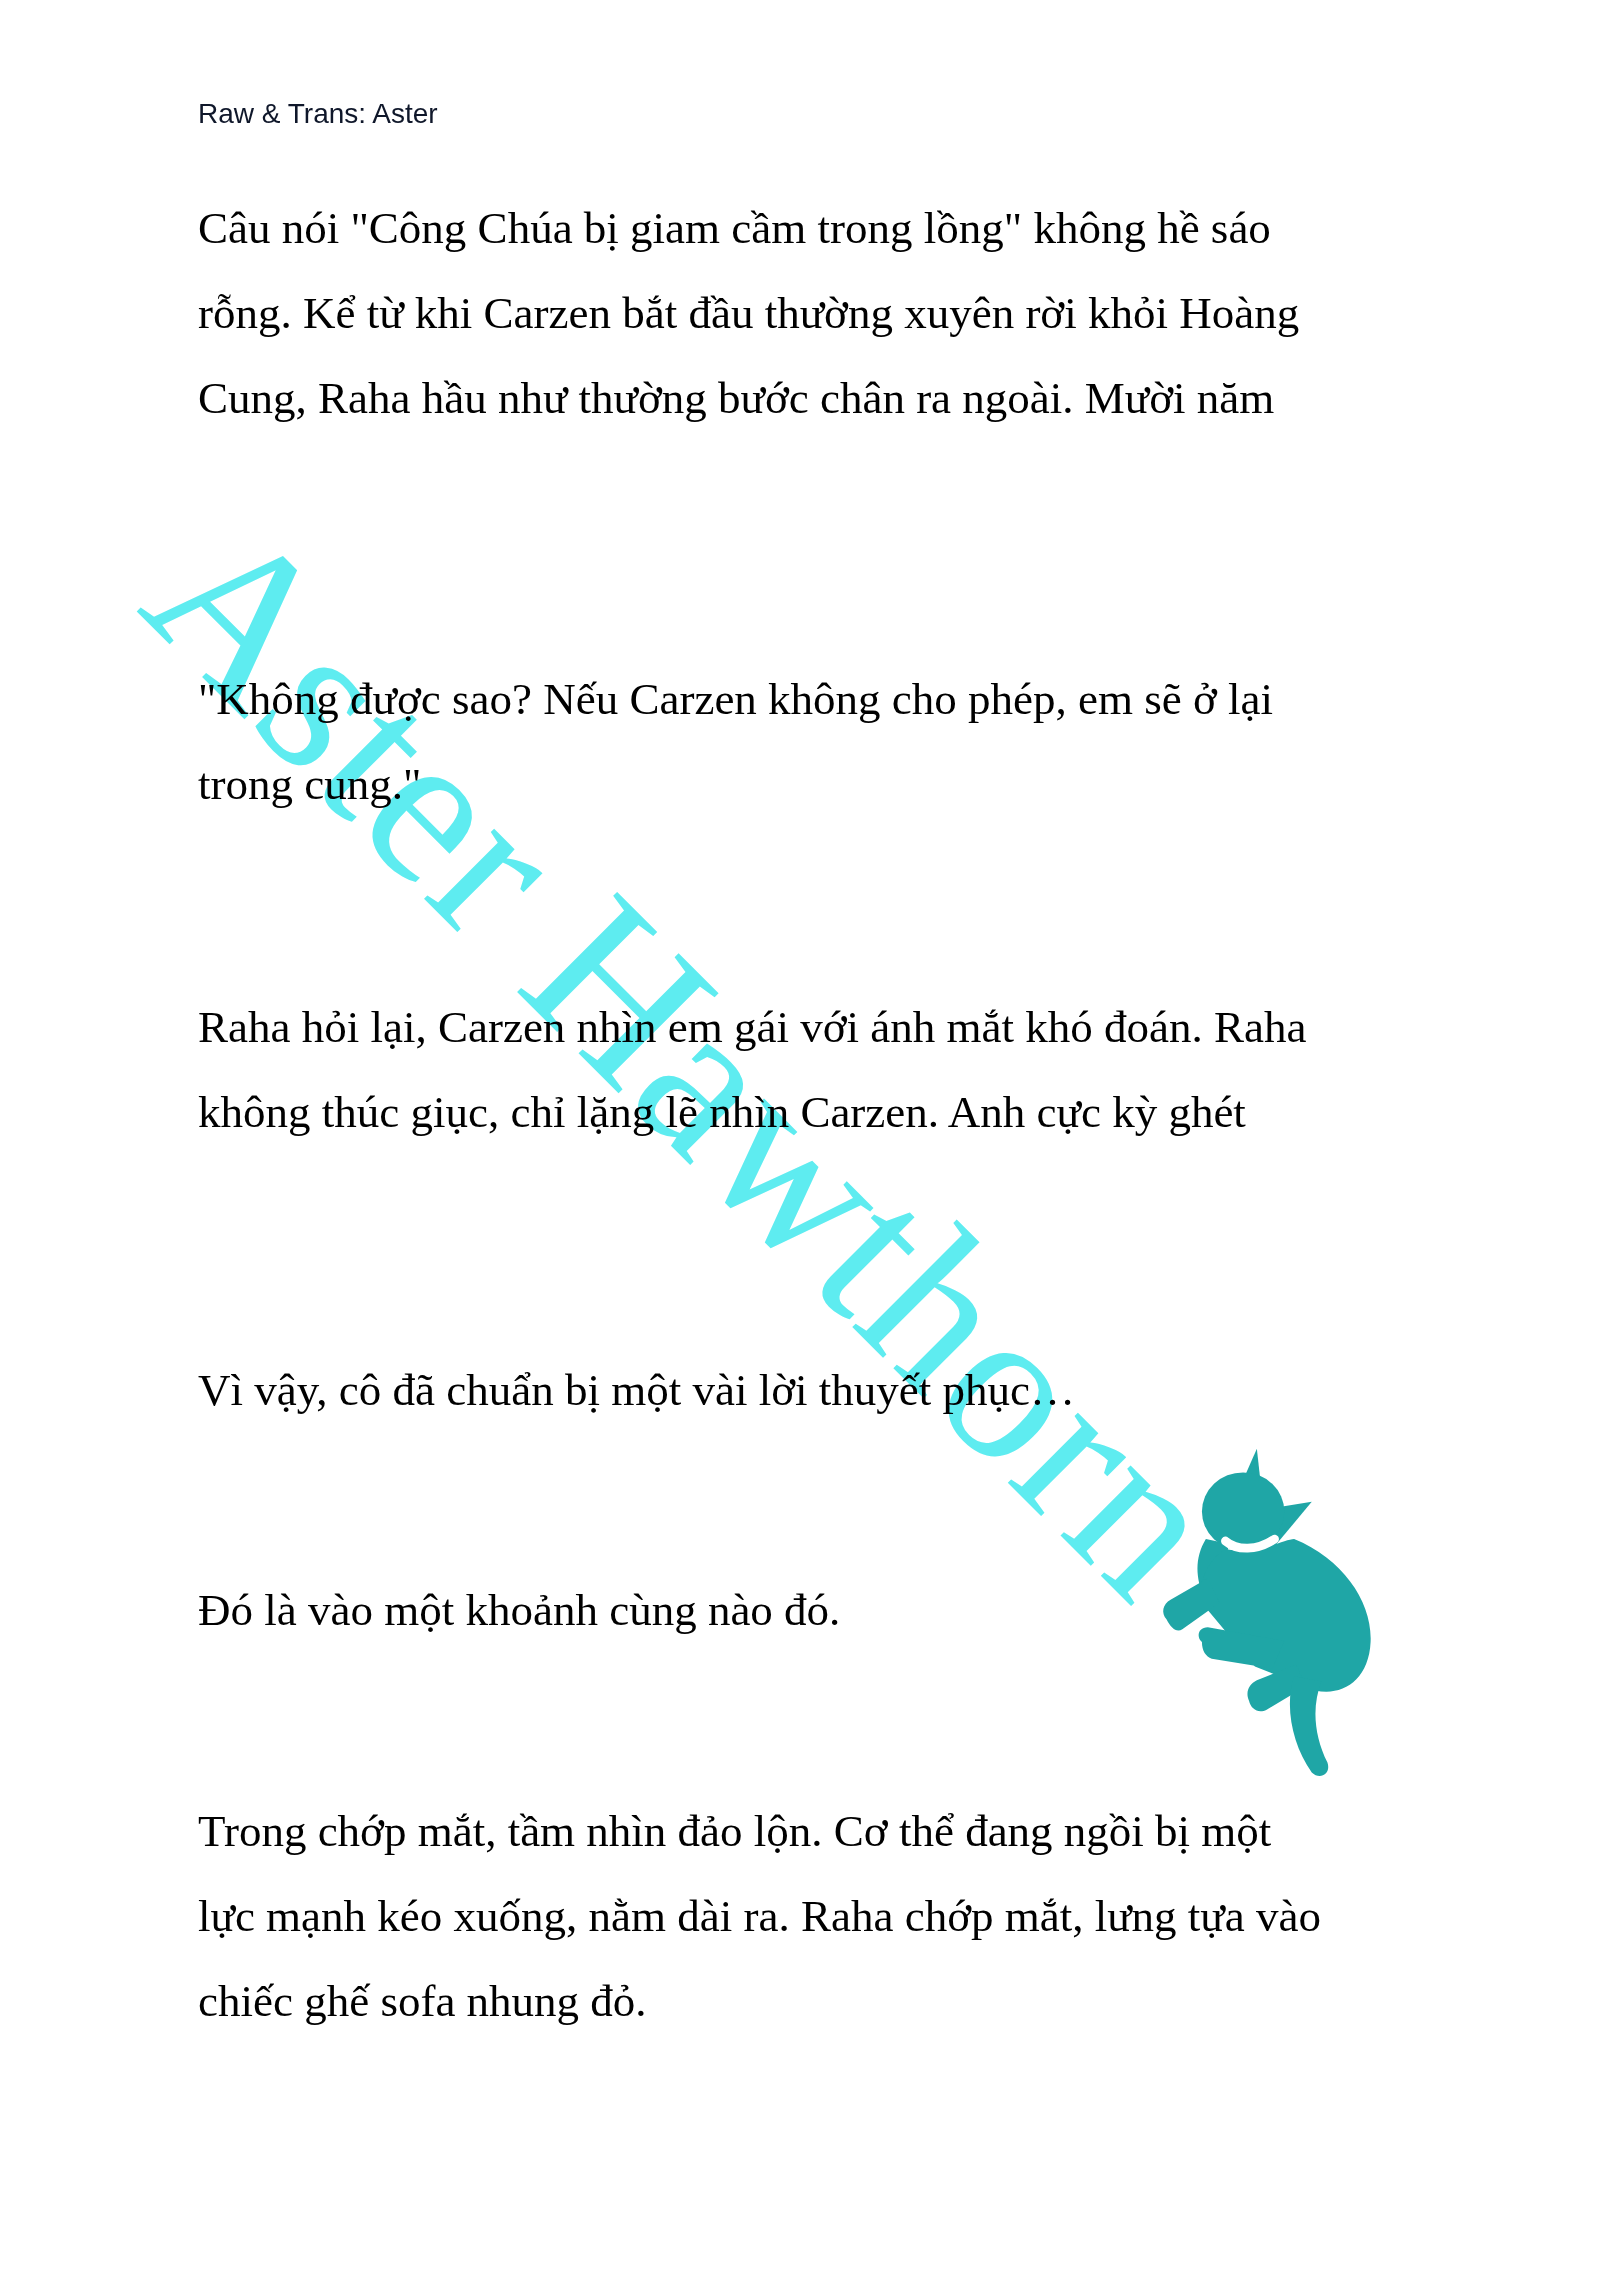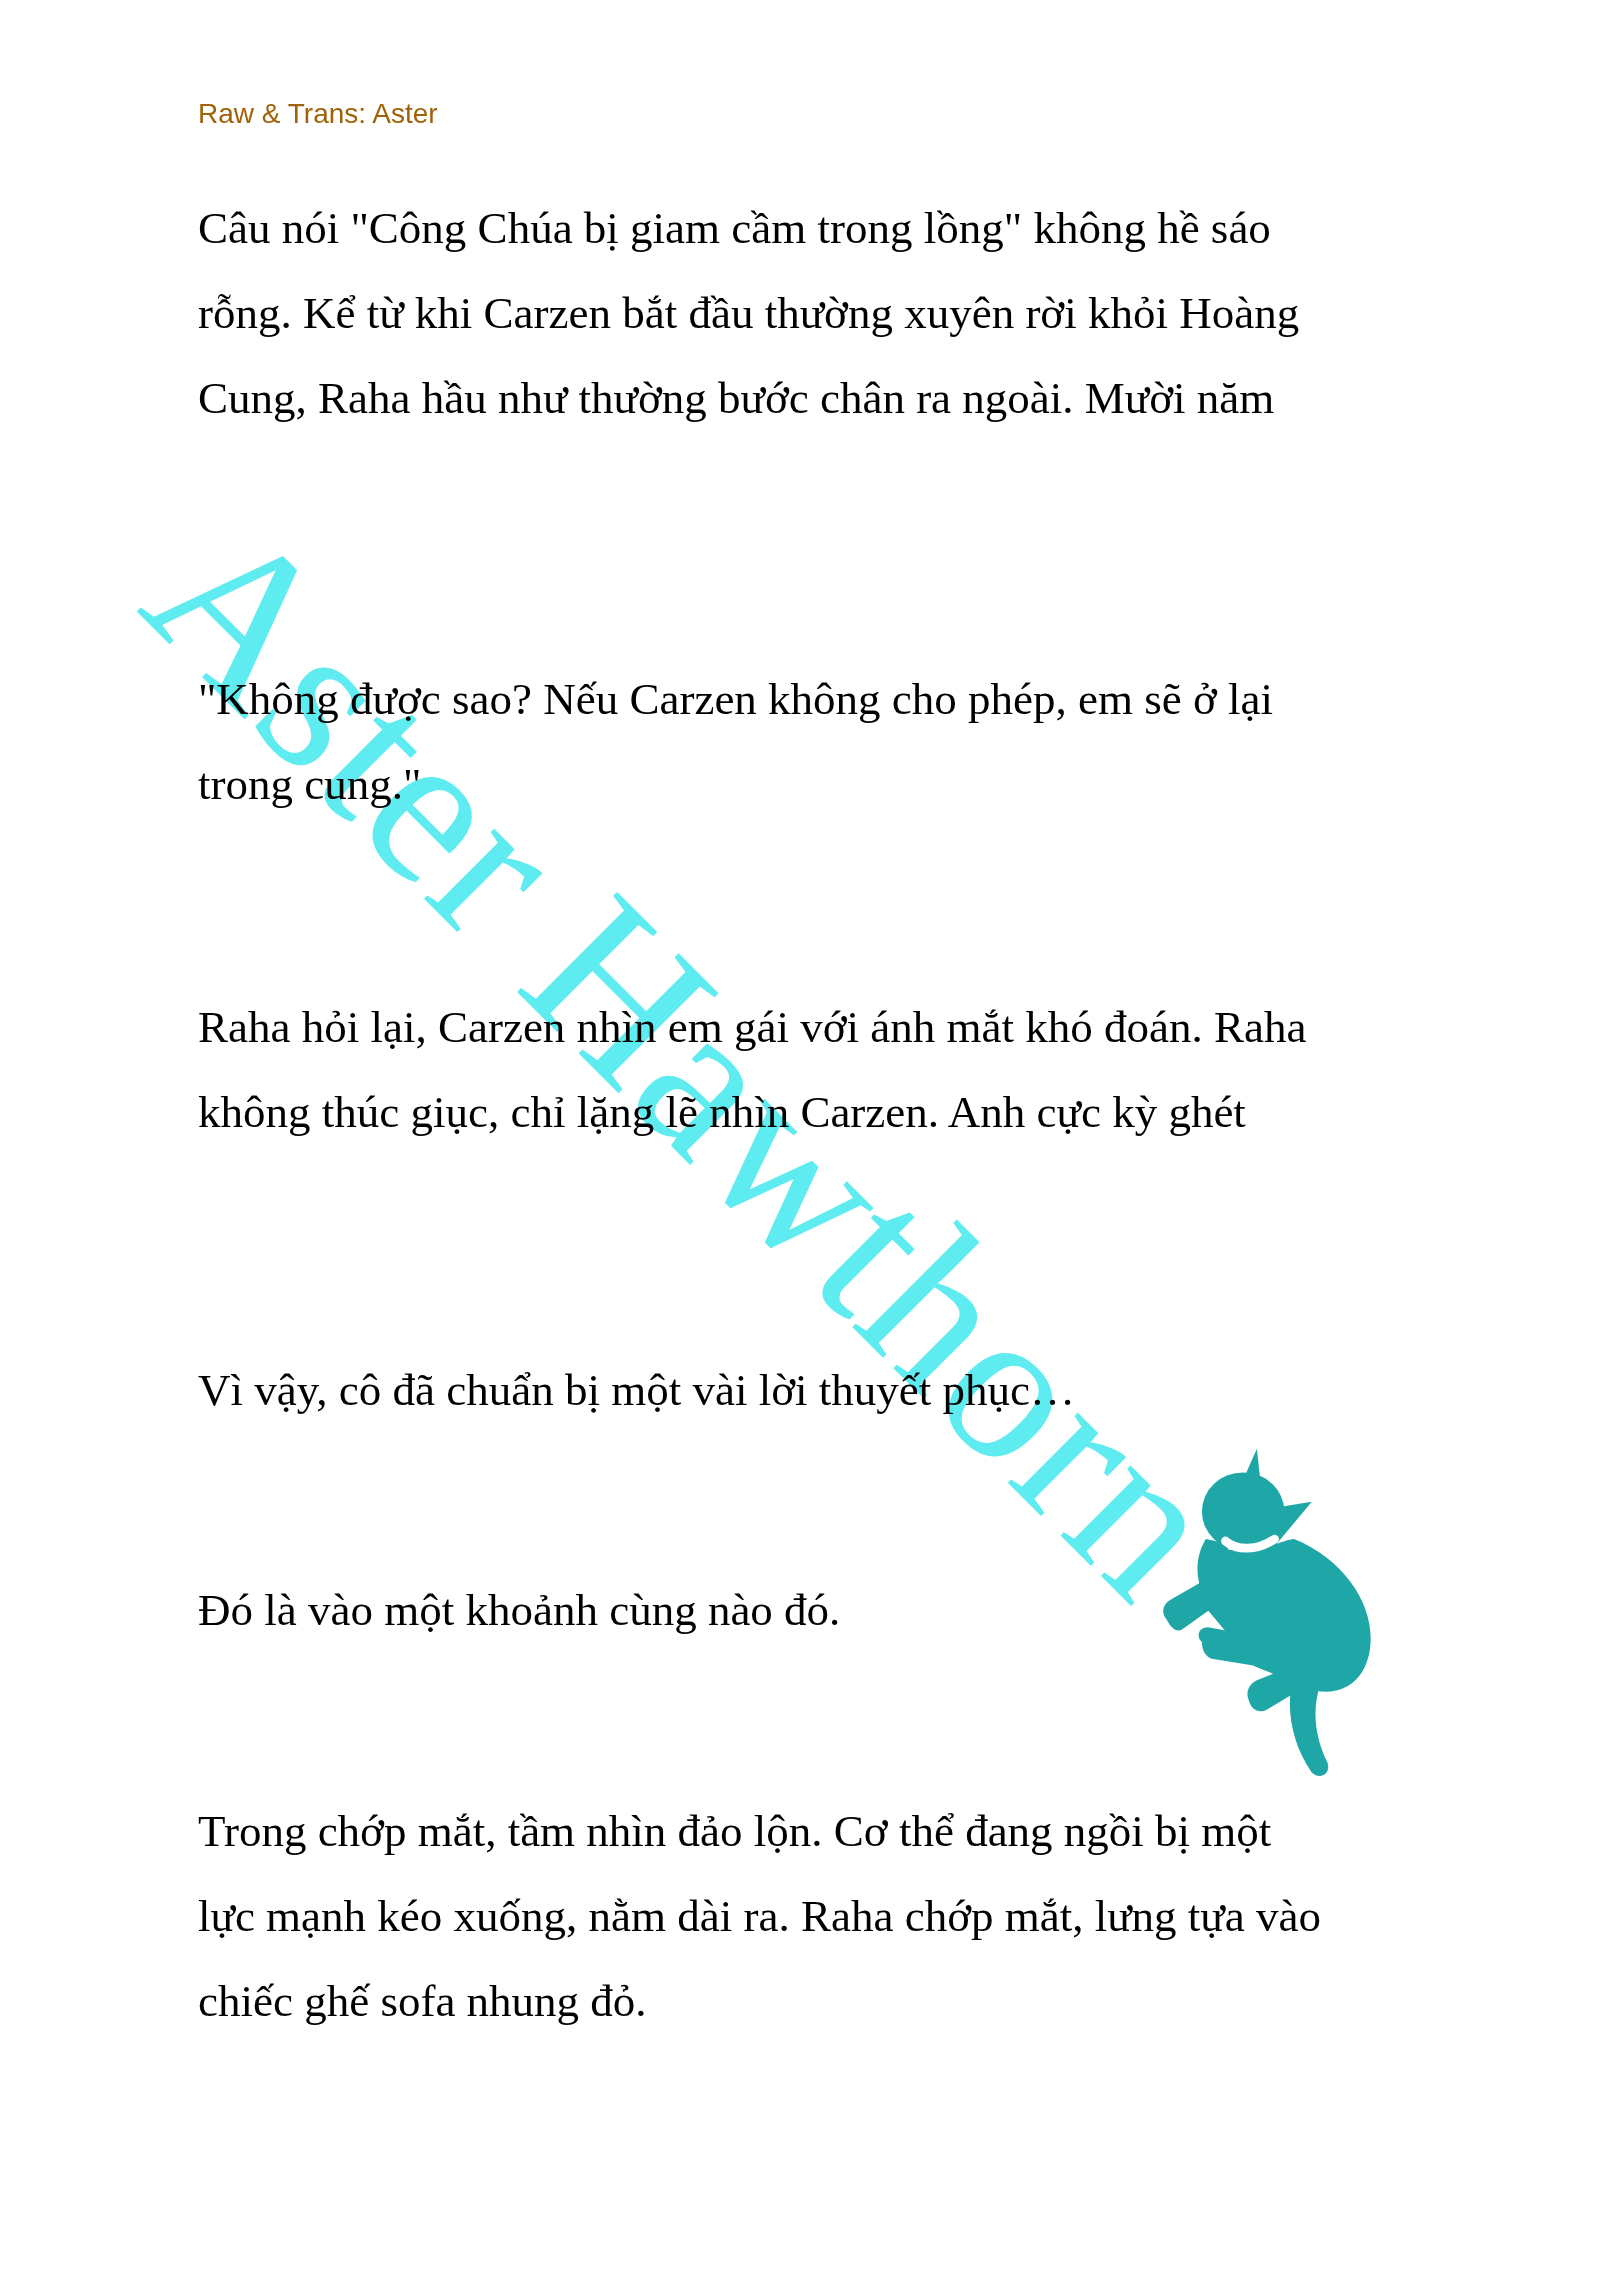--- a/index.html
+++ b/index.html
@@ -17,21 +17,21 @@
       position: absolute;
       inset: 0;
       background: #ffffff;
     }
     .header {
       position: absolute;
       left: 198px;
       top: 98px;
       font-family: "Liberation Sans", sans-serif;
       font-size: 28px;
-      color: #a16207;
+      color: #0f172a;
       letter-spacing: 0px;
     }
     .body-text {
       position: absolute;
       left: 198px;
       width: 1255px;
       font-family: "Liberation Serif", serif;
       font-size: 45px;
       line-height: 85px;
       color: #000000;

